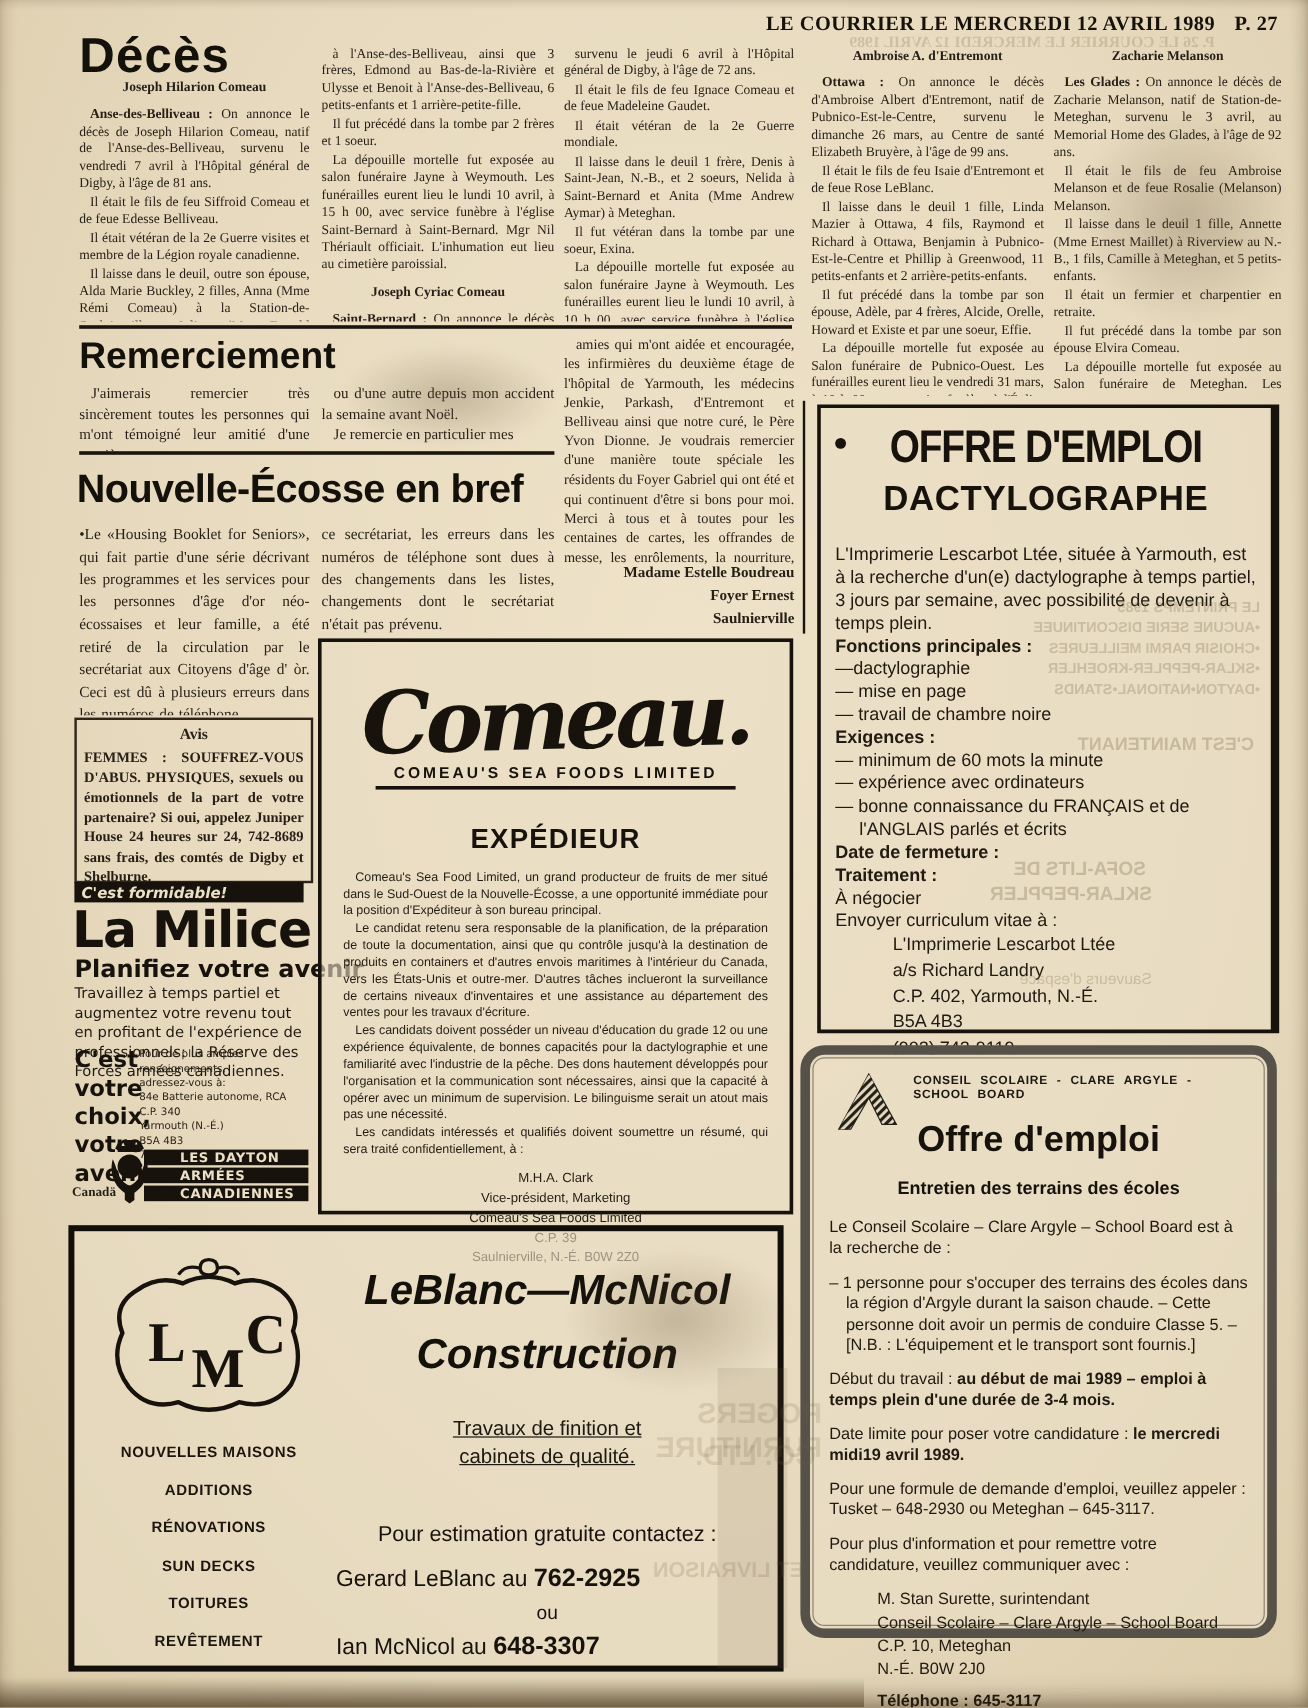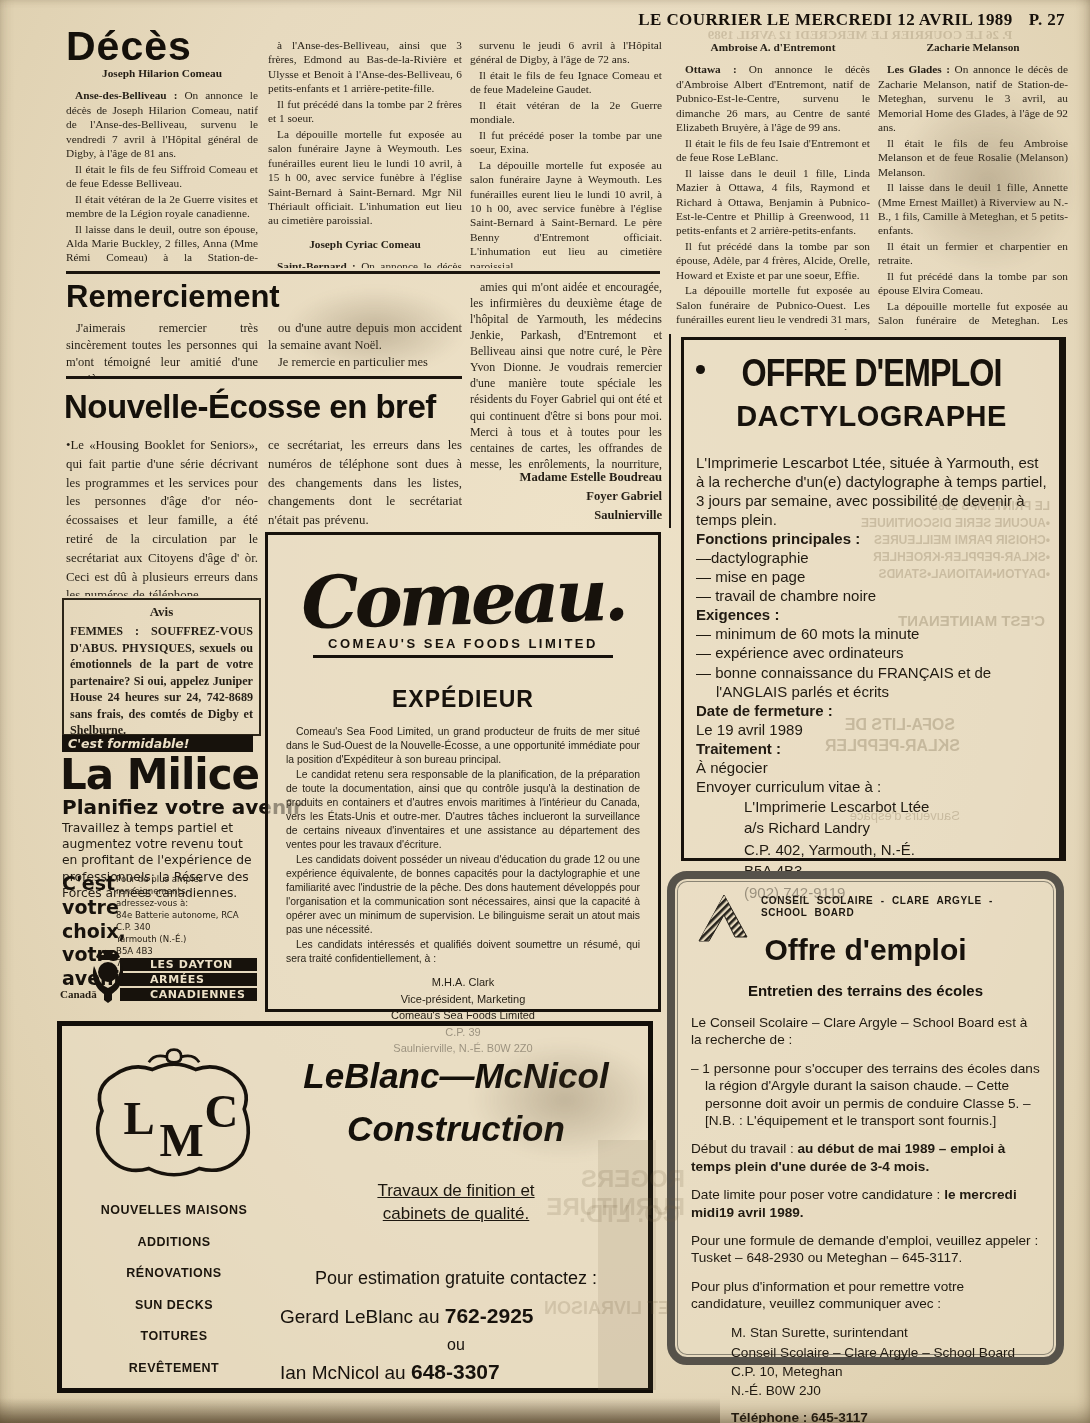--- a/index.html
+++ b/index.html
@@ -116,21 +116,22 @@
       <p class="t-p">à l'Anse-des-Belliveau, ainsi que 3 frères, Edmond au Bas-de-la-Rivière et Ulysse et Benoit à l'Anse-des-Belliveau, 6 petits-enfants et 1 arrière-petite-fille.</p>
       <p class="t-p">Il fut précédé dans la tombe par 2 frères et 1 soeur.</p>
       <p class="t-p">La dépouille mortelle fut exposée au salon funéraire Jayne à Weymouth. Les funérailles eurent lieu le lundi 10 avril, à 15 h 00, avec service funèbre à l'église Saint-Bernard à Saint-Bernard. Mgr Nil Thériault officiait. L'inhumation eut lieu au cimetière paroissial.</p>
       <p class="t-h">Joseph Cyriac Comeau</p>
       <p class="t-p"><b>Saint-Bernard : </b>On annonce le décès de Joseph Cyriac Comeau, natif de Saint-Bernard,</p>
     </div>
   <div class="abs obit-col" style="left:470px;top:38px;width:192px;height:230px;">
       <p class="t-p">survenu le jeudi 6 avril à l'Hôpital général de Digby, à l'âge de 72 ans.</p>
       <p class="t-p">Il était le fils de feu Ignace Comeau et de feue Madeleine Gaudet.</p>
       <p class="t-p">Il était vétéran de la 2e Guerre mondiale.</p>
-      <p class="t-p">Il fut précédé poser la tombe par une soeur, Exina.</p>
+      <p class="t-p">Il laisse dans le deuil 1 frère, Denis à Saint-Jean, N.-B., et 2 soeurs, Nelida à Saint-Bernard et Anita (Mme Andrew Aymar) à Meteghan.</p>
+      <p class="t-p">Il fut vétéran dans la tombe par une soeur, Exina.</p>
       <p class="t-p">La dépouille mortelle fut exposée au salon funéraire Jayne à Weymouth. Les funérailles eurent lieu le lundi 10 avril, à 10 h 00, avec service funèbre à l'église Saint-Bernard à Saint-Bernard. Le père Benny d'Entremont officiait. L'inhumation eut lieu au cimetière paroissial.</p>
     </div>
   <div class="abs obit-col" style="left:676px;top:38px;width:194px;height:292px;">
       <p class="t-h">Ambroise A. d'Entremont</p>
       <p class="t-p"><b>Ottawa : </b>On annonce le décès d'Ambroise Albert d'Entremont, natif de Pubnico-Est-le-Centre, survenu le dimanche 26 mars, au Centre de santé Elizabeth Bruyère, à l'âge de 99 ans.</p>
       <p class="t-p">Il était le fils de feu Isaie d'Entremont et de feue Rose LeBlanc.</p>
       <p class="t-p">Il laisse dans le deuil 1 fille, Linda Mazier à Ottawa, 4 fils, Raymond et Richard à Ottawa, Benjamin à Pubnico-Est-le-Centre et Phillip à Greenwood, 11 petits-enfants et 2 arrière-petits-enfants.</p>
       <p class="t-p">Il fut précédé dans la tombe par son épouse, Adèle, par 4 frères, Alcide, Orelle, Howard et Existe et par une soeur, Effie.</p>
       <p class="t-p">La dépouille mortelle fut exposée au Salon funéraire de Pubnico-Ouest. Les funérailles eurent lieu le vendredi 31 mars, à 10 h 00, avec service funèbre à l'Église Immaculée conception. Le père Albénie Poitras officiait. L'inhumation eut lieu au cimetière paroissial.</p>
     </div>
@@ -151,21 +152,21 @@
     </div>
   <div class="abs rem-col" style="left:268px;top:320px;width:194px;height:56px;">
       <p class="t-p">ou d'une autre depuis mon accident la semaine avant Noël.</p>
       <p class="t-p">Je remercie en particulier mes</p>
     </div>
   <div class="abs rem-col rem-col3" style="left:470px;top:279px;width:192px;height:196px;">
       <p class="t-p">amies qui m'ont aidée et encouragée, les infirmières du deuxième étage de l'hôpital de Yarmouth, les médecins Jenkie, Parkash, d'Entremont et Belliveau ainsi que notre curé, le Père Yvon Dionne. Je voudrais remercier d'une manière toute spéciale les résidents du Foyer Gabriel qui ont été et qui continuent d'être si bons pour moi. Merci à tous et à toutes pour les centaines de cartes, les offrandes de messe, les enrôlements, la nourriture, les cadeaux et les visites. Le Seigneur saura vous le rendre.</p>
     </div>
   <div class="abs rem-sign" style="left:470px;top:468px;width:192px;">
       <div class="line">Madame Estelle Boudreau</div>
-      <div class="line">Foyer Gabriel</div>
+      <div class="line">Foyer Ernest</div>
       <div class="line">Saulnierville</div>
     </div>
   <div class="abs rule" style="left:66px;top:376px;width:396px;height:3px;"></div>
 
   <div class="abs h-big" style="left:64px;top:390px;font-size:33px;letter-spacing:-.5px;">Nouvelle-Écosse en bref</div>
   <div class="abs bref-col" style="left:66px;top:436px;width:192px;height:160px;">
       <p class="t-p">•Le «Housing Booklet for Seniors», qui fait partie d'une série décrivant les programmes et les services pour les personnes d'âge d'or néo-écossaises et leur famille, a été retiré de la circulation par le secrétariat aux Citoyens d'âge d' òr. Ceci est dû à plusieurs erreurs dans les numéros de téléphone.</p>
     </div>
   <div class="abs bref-col" style="left:268px;top:436px;width:194px;height:120px;">
       <p class="t-p">ce secrétariat, les erreurs dans les numéros de téléphone sont dues à des changements dans les listes, changements dont le secrétariat n'était pas prévenu.</p>
@@ -242,21 +243,20 @@
       <div class="dac-items">
           <p class="t-b">Fonctions principales :</p>
           <p class="t-d">—dactylographie</p>
           <p class="t-d">— mise en page</p>
           <p class="t-d">— travail de chambre noire</p>
           <p class="t-b">Exigences :</p>
           <p class="t-d">— minimum de 60 mots la minute</p>
           <p class="t-d">— expérience avec ordinateurs</p>
           <p class="t-d">— bonne connaissance du FRANÇAIS et de l'ANGLAIS parlés et écrits</p>
           <p class="t-b">Date de fermeture :</p>
-          <p class="t-p">Le 19 avril 1989</p>
           <p class="t-b">Traitement :</p>
           <p class="t-p">À négocier</p>
           <p class="t-p">Envoyer curriculum vitae à :</p>
         </div>
       <div class="dac-addr">
           <div class="line">L'Imprimerie Lescarbot Ltée</div>
           <div class="line">a/s Richard Landry</div>
           <div class="line">C.P. 402, Yarmouth, N.-É.</div>
           <div class="line">B5A 4B3</div>
           <div class="line">(902) 742-9119</div>

